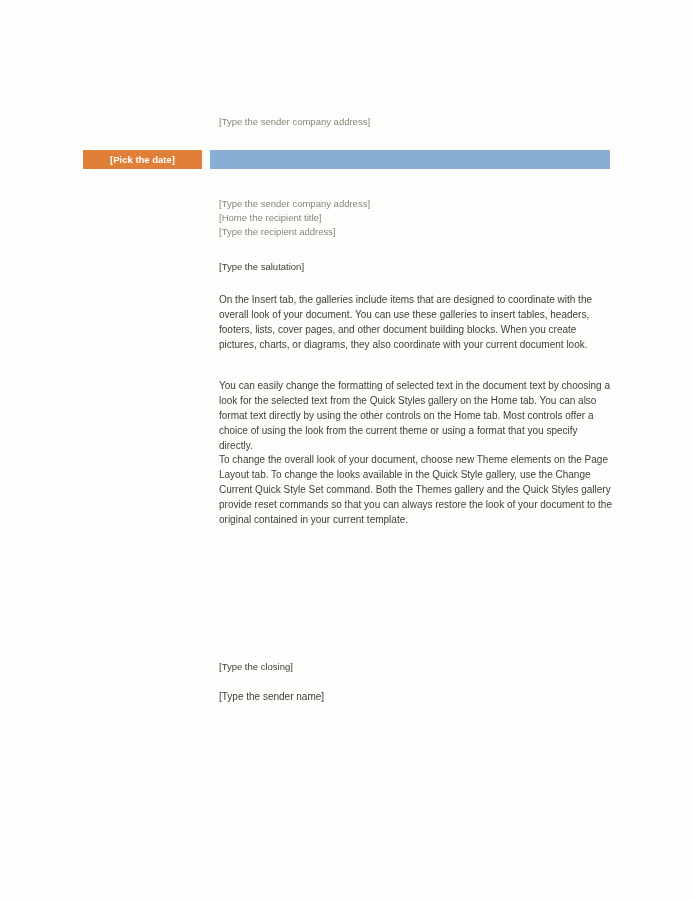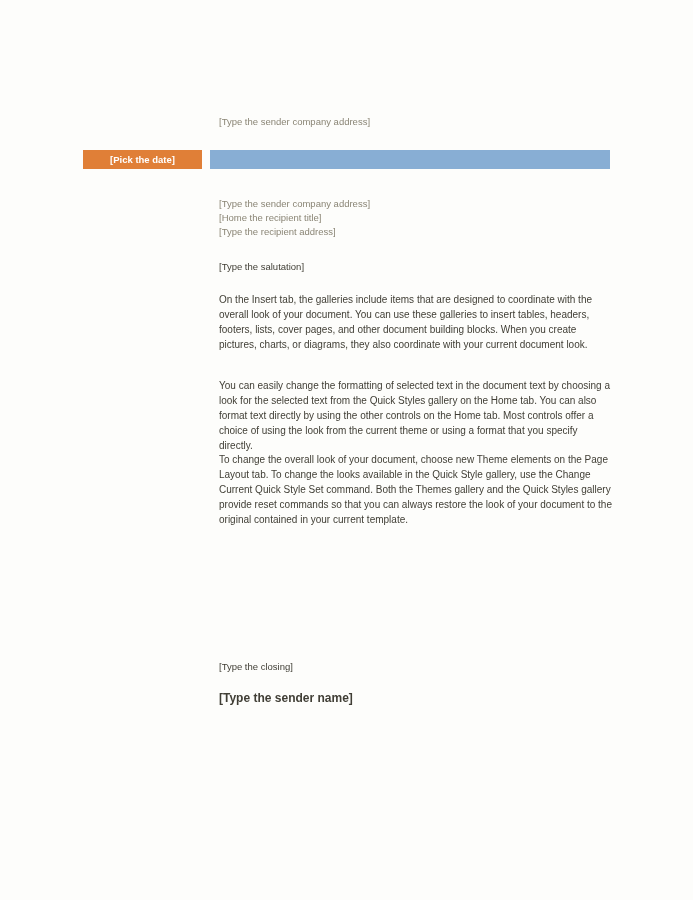--- a/index.html
+++ b/index.html
@@ -96,22 +96,22 @@
     top: 621px;
     font-size: 9.5px;
     color: #403e35;
     cursor: text;
     margin-top: 40px;
   }
   .sender-name {
     position: absolute;
     left: 219px;
     top: 691px;
-    font-size: 12px;
-    font-weight: bold;
+    font-size: 10px;
+    font-weight: normal;
     color: #403e35;
     cursor: text;
   }
 </style>
 </head>
 <body>
 
 <div class="page">
 
 

